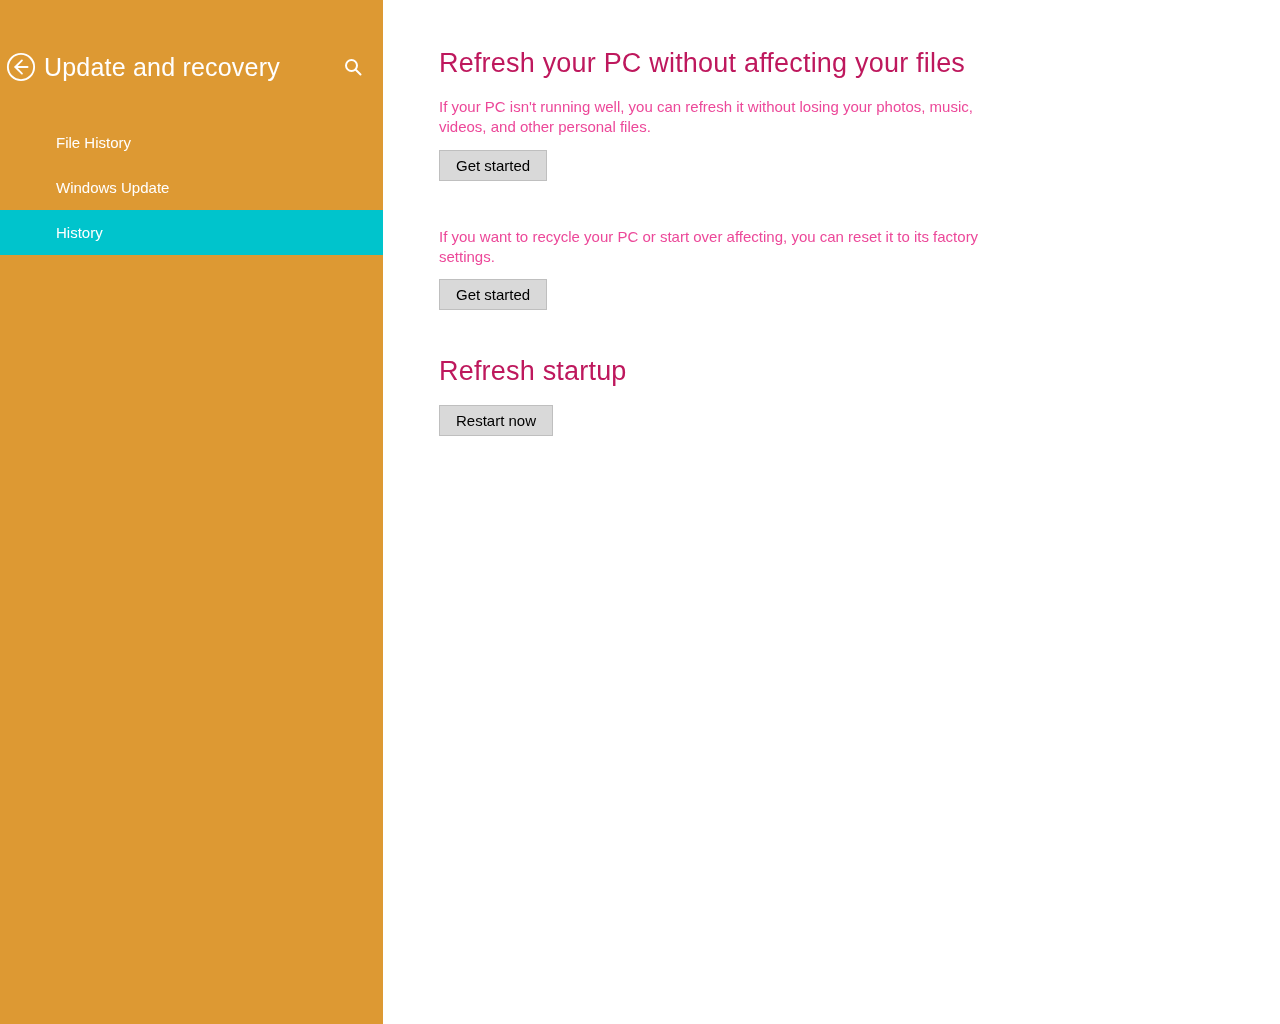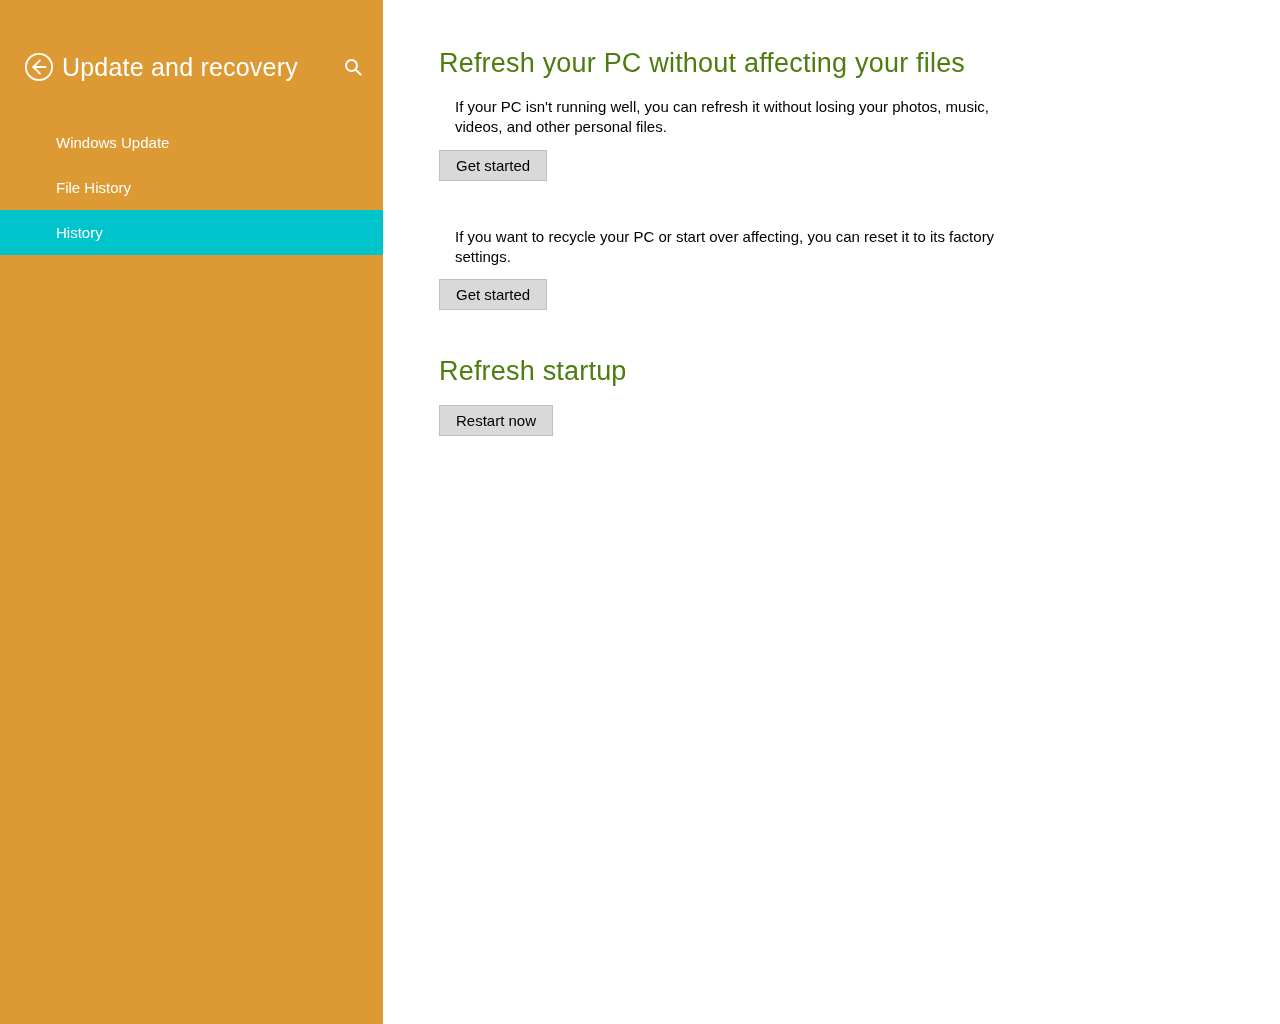--- a/index.html
+++ b/index.html
@@ -15,21 +15,21 @@
       width: 383px;
       height: 100%;
       background: #dd9933;
       color: #fff;
       display: flex;
       flex-direction: column;
     }
     .sidebar-header {
       display: flex;
       align-items: center;
-      padding: 52px 20px 30px 24px;
+      padding: 52px 20px 30px 6px;
     }
     .back-button {
       width: 30px;
       height: 30px;
       flex-shrink: 0;
       margin-right: 8px;
       cursor: pointer;
     }
     .back-button svg { width: 100%; height: 100%; }
     .sidebar-title {
@@ -57,33 +57,32 @@
     .nav-item.selected {
       background: #00c4cc;
     }
     .main {
       flex: 1;
       padding: 48px 56px;
       overflow-y: auto;
     }
     .section { margin-bottom: 46px; }
     .section-heading {
-      color: #4d7c0f;
+      color: #be185d;
       font-weight: 300;
       font-size: 27px;
       margin-bottom: 18px;
       letter-spacing: 0.2px;
     }
     .section-desc {
-      color: #000000;
+      color: #ec4899;
       font-size: 15px;
       line-height: 1.35;
       max-width: 580px;
       margin-bottom: 12px;
-      margin-left: 16px;
     }
     .action-button {
       background: #d9d9d9;
       border: 1px solid #bfbfbf;
       color: #000000;
       font-size: 15px;
       padding: 6px 16px;
       cursor: pointer;
       font-family: inherit;
     }
@@ -103,24 +102,24 @@
     <h1 class="sidebar-title">Update and recovery</h1>
     <div class="search-icon">
       <svg viewBox="0 0 20 20">
         <circle cx="8.5" cy="8.5" r="5.5" fill="none" stroke="#fff" stroke-width="2"></circle>
         <line x1="13" y1="13" x2="17.5" y2="17.5" stroke="#fff" stroke-width="2" stroke-linecap="round"></line>
       </svg>
     </div>
   </div>
   <ul class="nav-list">
     <li class="nav-item">
-      <span>Windows Update</span>
+      <span>File History</span>
     </li>
     <li class="nav-item">
-      <span>File History</span>
+      <span>Windows Update</span>
     </li>
     <li class="nav-item selected">
       <span>History</span>
     </li>
   </ul>
 </aside>
 
 <main class="main">
 
   <section class="section">

